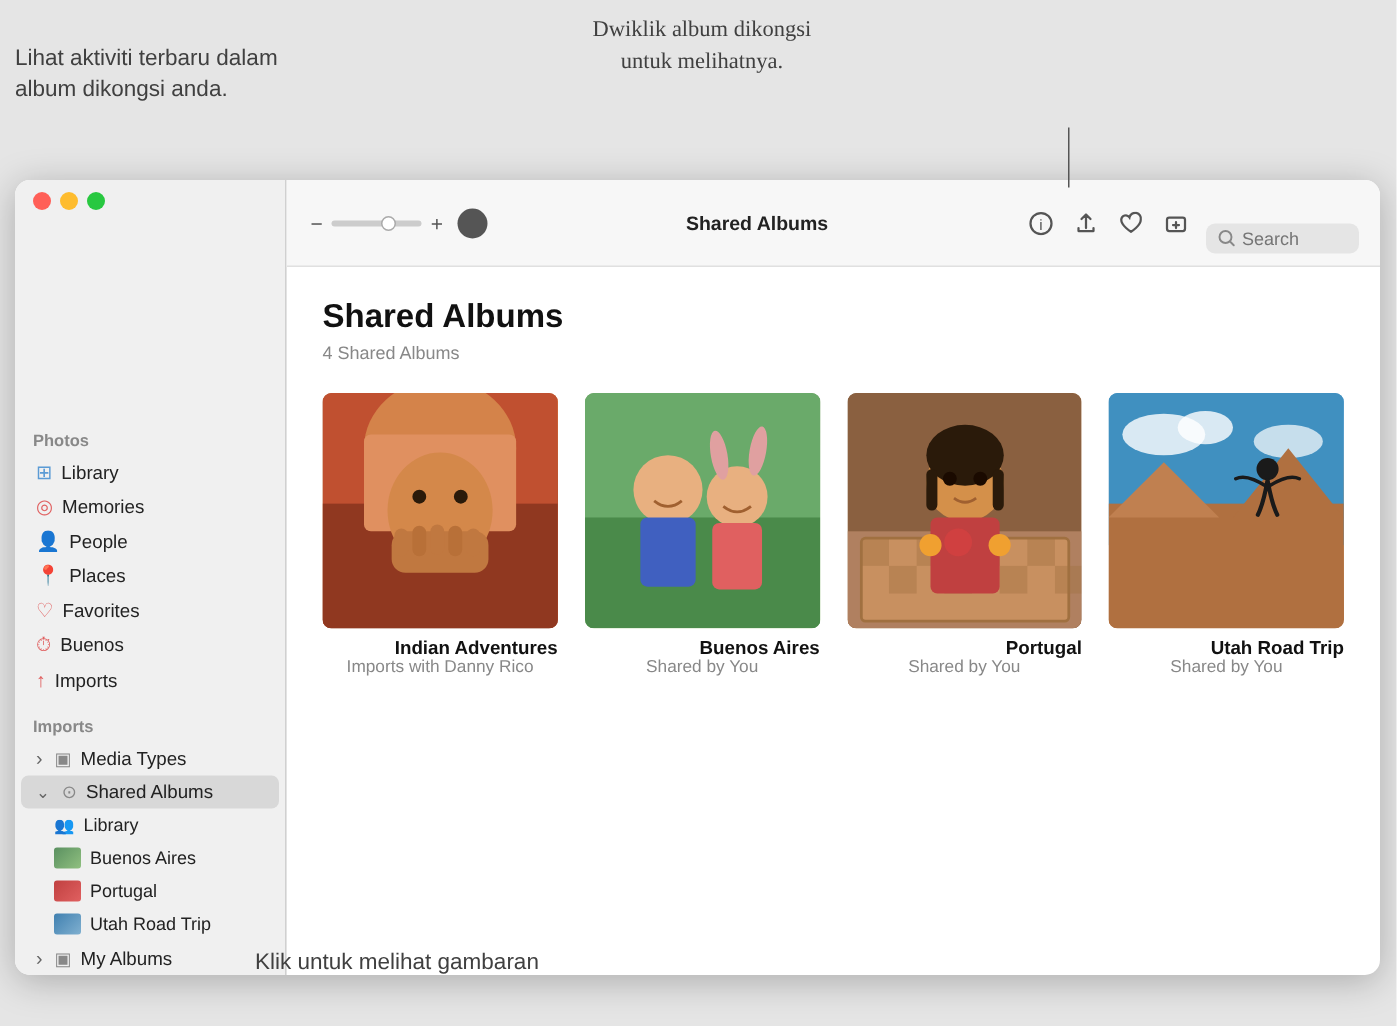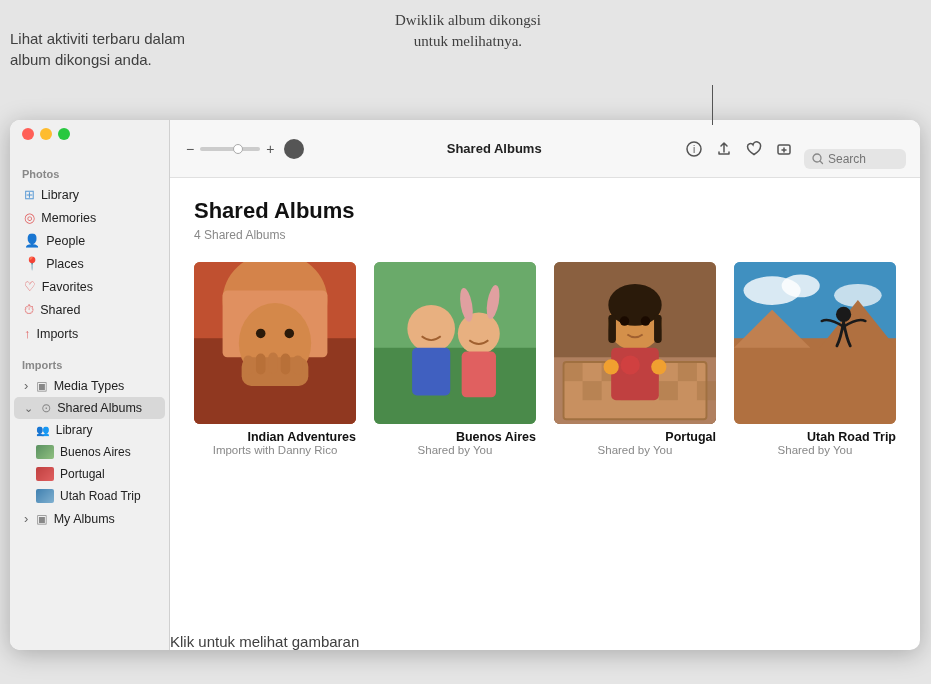--- a/index.html
+++ b/index.html
@@ -31,27 +31,28 @@
       height: 530px;
       background: #fff;
       border-radius: 10px;
       box-shadow: 0 4px 24px rgba(0,0,0,0.25);
       display: flex;
       overflow: hidden;
     }
 
     
     .sidebar {
-      width: 160px;
+      width: 181px;
       background: #f0f0f0;
       border-right: 1px solid #d0d0d0;
       display: flex;
       flex-direction: column;
       padding-top: 40px;
       flex-shrink: 0;
+      justify-content: flex-end;
     }
 
     .sidebar-section-label {
       font-size: 11px;
       font-weight: 600;
       color: #888;
       padding: 8px 12px 3px 12px;
       text-transform: none;
     }
 
@@ -355,21 +356,21 @@
     <div class="sidebar-item">
       <span style="color:#e06060; font-size:13px;">📍</span>
       <span>Places</span>
     </div>
     <div class="sidebar-item">
       <span style="color:#e06060; font-size:13px;">♡</span>
       <span>Favorites</span>
     </div>
     <div class="sidebar-item">
       <span style="color:#e06060; font-size:13px;">⏱</span>
-      <span>Shared</span>
+      <span>Buenos</span>
     </div>
     <div class="sidebar-item">
       <span style="color:#e06060; font-size:13px;">↑</span>
       <span>Imports</span>
     </div>
 
     <div class="sidebar-section-label" style="margin-top:6px;">Imports</div>
 
     <div class="sidebar-item expandable">
       <span style="color:#888; font-size:12px;">▣</span>

